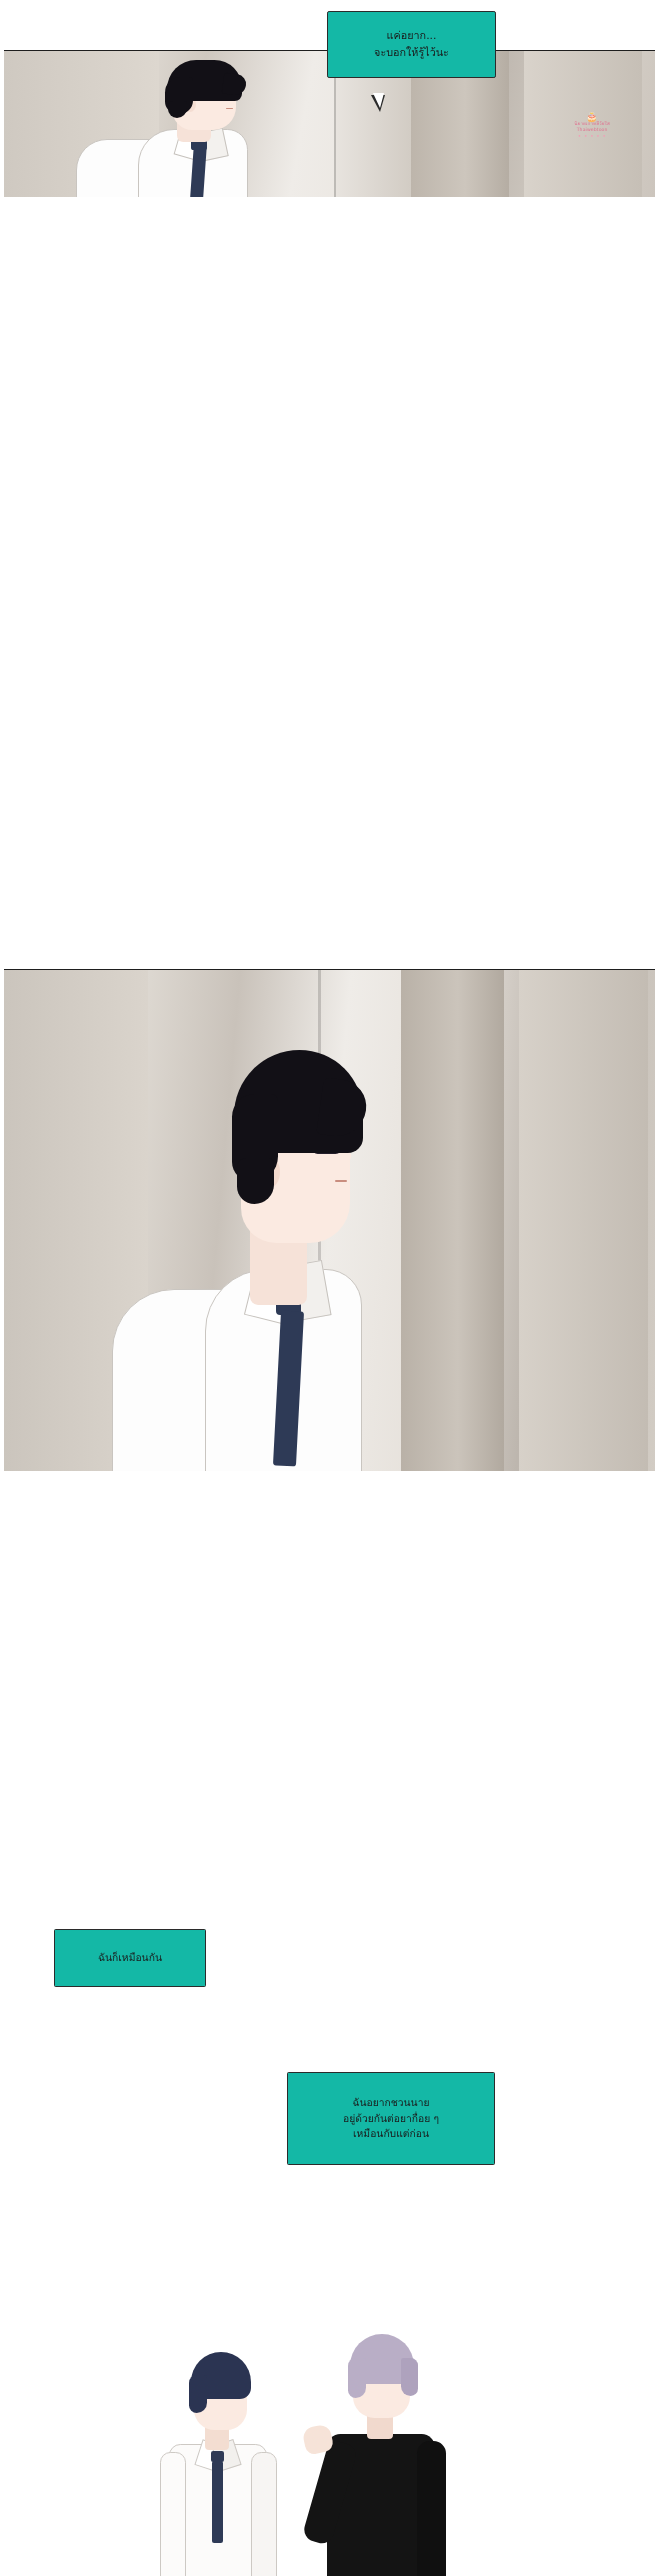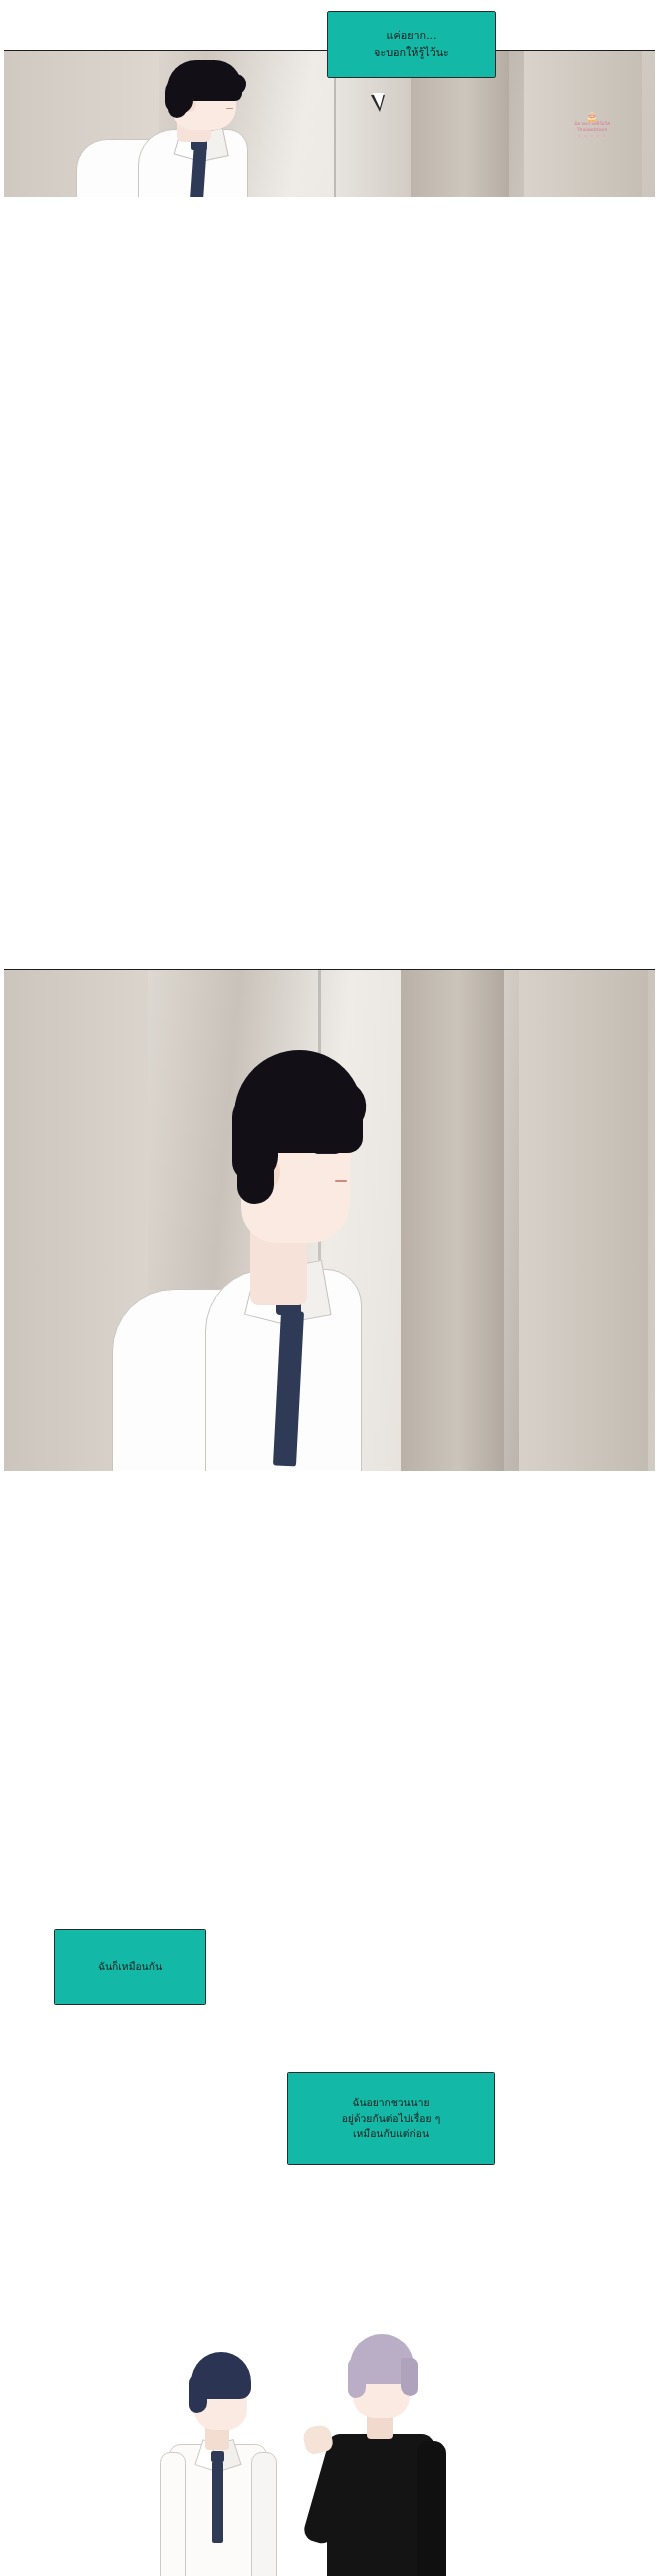--- a/index.html
+++ b/index.html
@@ -224,27 +224,27 @@
 
       <div class="hair1" style="left:122px; top:3.1px; width:129px; height:103px; border-radius:67px 65px 15.5px 26px;"></div>
       <div class="hair1" style="left:120px; top:47px; width:46px; height:88px; border-radius:23px 7.2px 26px 20.6px;"></div>
       <div class="hair1" style="left:208px; top:33px; width:46px; height:57px; border-radius:7.2px 31px 34px 5.2px; transform:rotate(8deg);"></div>
       <div class="hair1" style="left:125px; top:111px; width:37px; height:46px; border-radius:9.3px 5.2px 19.6px 17.5px;"></div>
     </div>
   </div>
 
   <div class="gap" style="top:1471px; height:816px;"></div>
 
-  <div class="bubble" style="left:54px; top:1929px; width:152px; height:76px; border-radius:1.5px; font-size:10.3px;">
+  <div class="bubble" style="left:54px; top:1929px; width:152px; height:58px; border-radius:1.5px; font-size:10.3px;">
     <span>ฉันก็เหมือนกัน</span>
   </div>
 
   <div class="bubble" style="left:287px; top:2072px; width:208px; height:93px; border-radius:1.5px; font-size:10.3px;">
     <span>ฉันอยากชวนนาย
-อยู่ด้วยกันต่อไปเรื่อย ๆ
+อยู่ด้วยกันต่อยากื่อย ๆ
 เหมือนกับแต่ก่อน</span>
   </div>
 
   <div class="panel" id="panel-3">
 
     <div class="fig" style="left:155px; top:26px; width:155px; height:495px;">
 
       <div style="position:absolute; left:14.4px; top:131px; width:96px; height:165px; background:#fcfbfa; border:1px solid #cdc9c4; border-radius:11.3px 11.3px 3.1px 3.1px;"></div>
 
       <div style="position:absolute; left:5.2px; top:139px; width:24px; height:149px; background:#fcfbfa; border:1px solid #cdc9c4; border-radius:10.3px;"></div>

